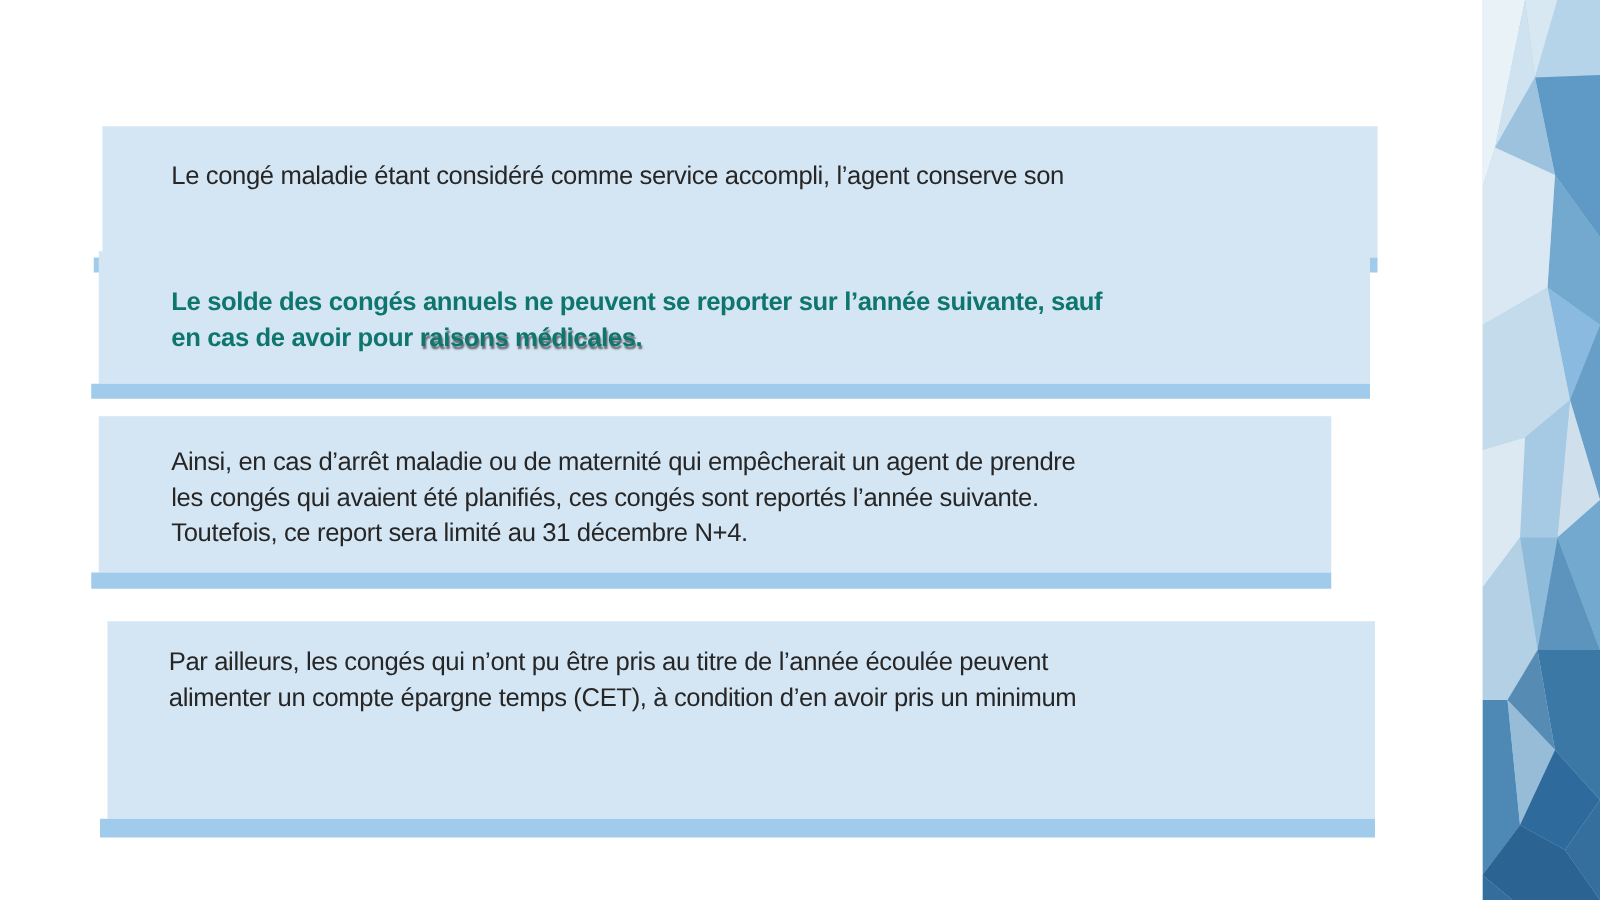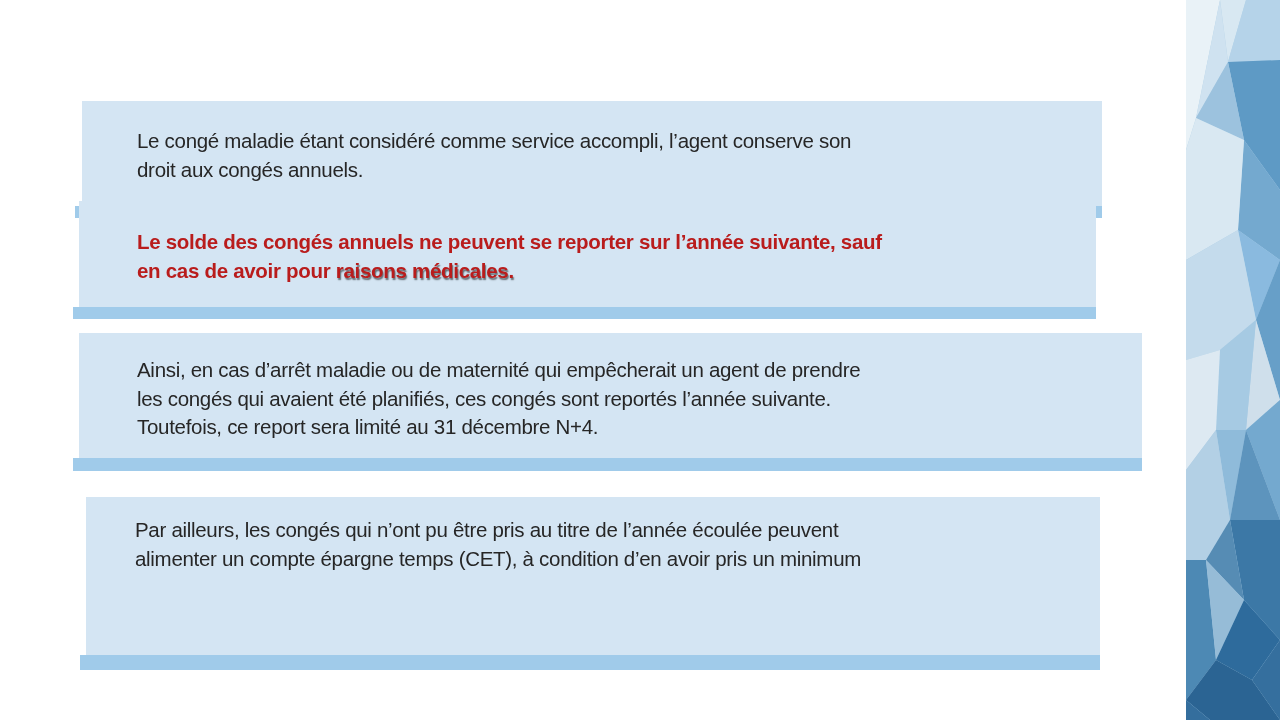--- a/index.html
+++ b/index.html
@@ -14,21 +14,21 @@
 
   .textbox {
     position: absolute;
     background: var(--box-fill, #d4e5f3);
     color: var(--text, #262626);
     font-size: 20.5px;
     line-height: 28.6px;
     letter-spacing: -0.3px;
   }
   .textbox .line { white-space: nowrap; }
-  .textbox.bold { font-weight: 700; color: #b91c1c; }
+  .textbox.bold { font-weight: 700; color: #0f766e; }
   .emphasis-shadow {
     font-weight: 700;
     text-shadow: 1px 2px 1.5px rgba(0,0,0,0.55);
   }
   .box-band {
     position: absolute;
     top: 100%;
     background: var(--box-edge-band, #a0cbea);
   }
 
@@ -39,31 +39,30 @@
   }
   .decor-strip svg { display: block; width: 100%; height: 100%; }
 </style>
 </head>
 <body>
 
 <div class="slide">
 
   <div class="textbox" style="left:82px; top:63px; width:1020px; height:105px; padding:26px 0 0 55px; box-sizing:border-box;margin-top:38px;">
     <div class="line">Le congé maladie étant considéré comme service accompli, l’agent conserve son</div>
-    <div class="line">droit aux congés annuels.</div>
     <div class="box-band" style="left:-7px; right:0; height:12px;"></div>
   </div>
 
   <div class="textbox bold" style="left:79px; top:201px; width:1017px; height:106px; padding:27px 0 0 58px; box-sizing:border-box;">
     <div class="line">Le solde des congés annuels ne peuvent se reporter sur l’année suivante, sauf</div>
     <div class="line"><span>en cas de avoir pour </span><span class="emphasis-shadow">raisons médicales.</span></div>
     <div class="box-band" style="left:-6px; right:0; height:12px;"></div>
   </div>
 
-  <div class="textbox" style="left:79px; top:333px; width:1063px; height:125px; padding:23px 0 0 58px; box-sizing:border-box;">
+  <div class="textbox" style="left:79px; top:333px; width:986px; height:125px; padding:23px 0 0 58px; box-sizing:border-box;">
     <div class="line">Ainsi, en cas d’arrêt maladie ou de maternité qui empêcherait un agent de prendre</div>
     <div class="line">les congés qui avaient été planifiés, ces congés sont reportés l’année suivante.</div>
     <div class="line">Toutefois, ce report sera limité au 31 décembre N+4.</div>
     <div class="box-band" style="left:-6px; right:0; height:13px;"></div>
   </div>
 
   <div class="textbox" style="left:86px; top:497px; width:1014px; height:158px; padding:19px 14px 0 49px; box-sizing:border-box;">
     <div class="line">Par ailleurs, les congés qui n’ont pu être pris au titre de l’année écoulée peuvent</div>
     <div class="line">alimenter un compte épargne temps (CET), à condition d’en avoir pris un minimum</div>
     <div class="box-band" style="left:-6px; right:0; height:15px;"></div>

